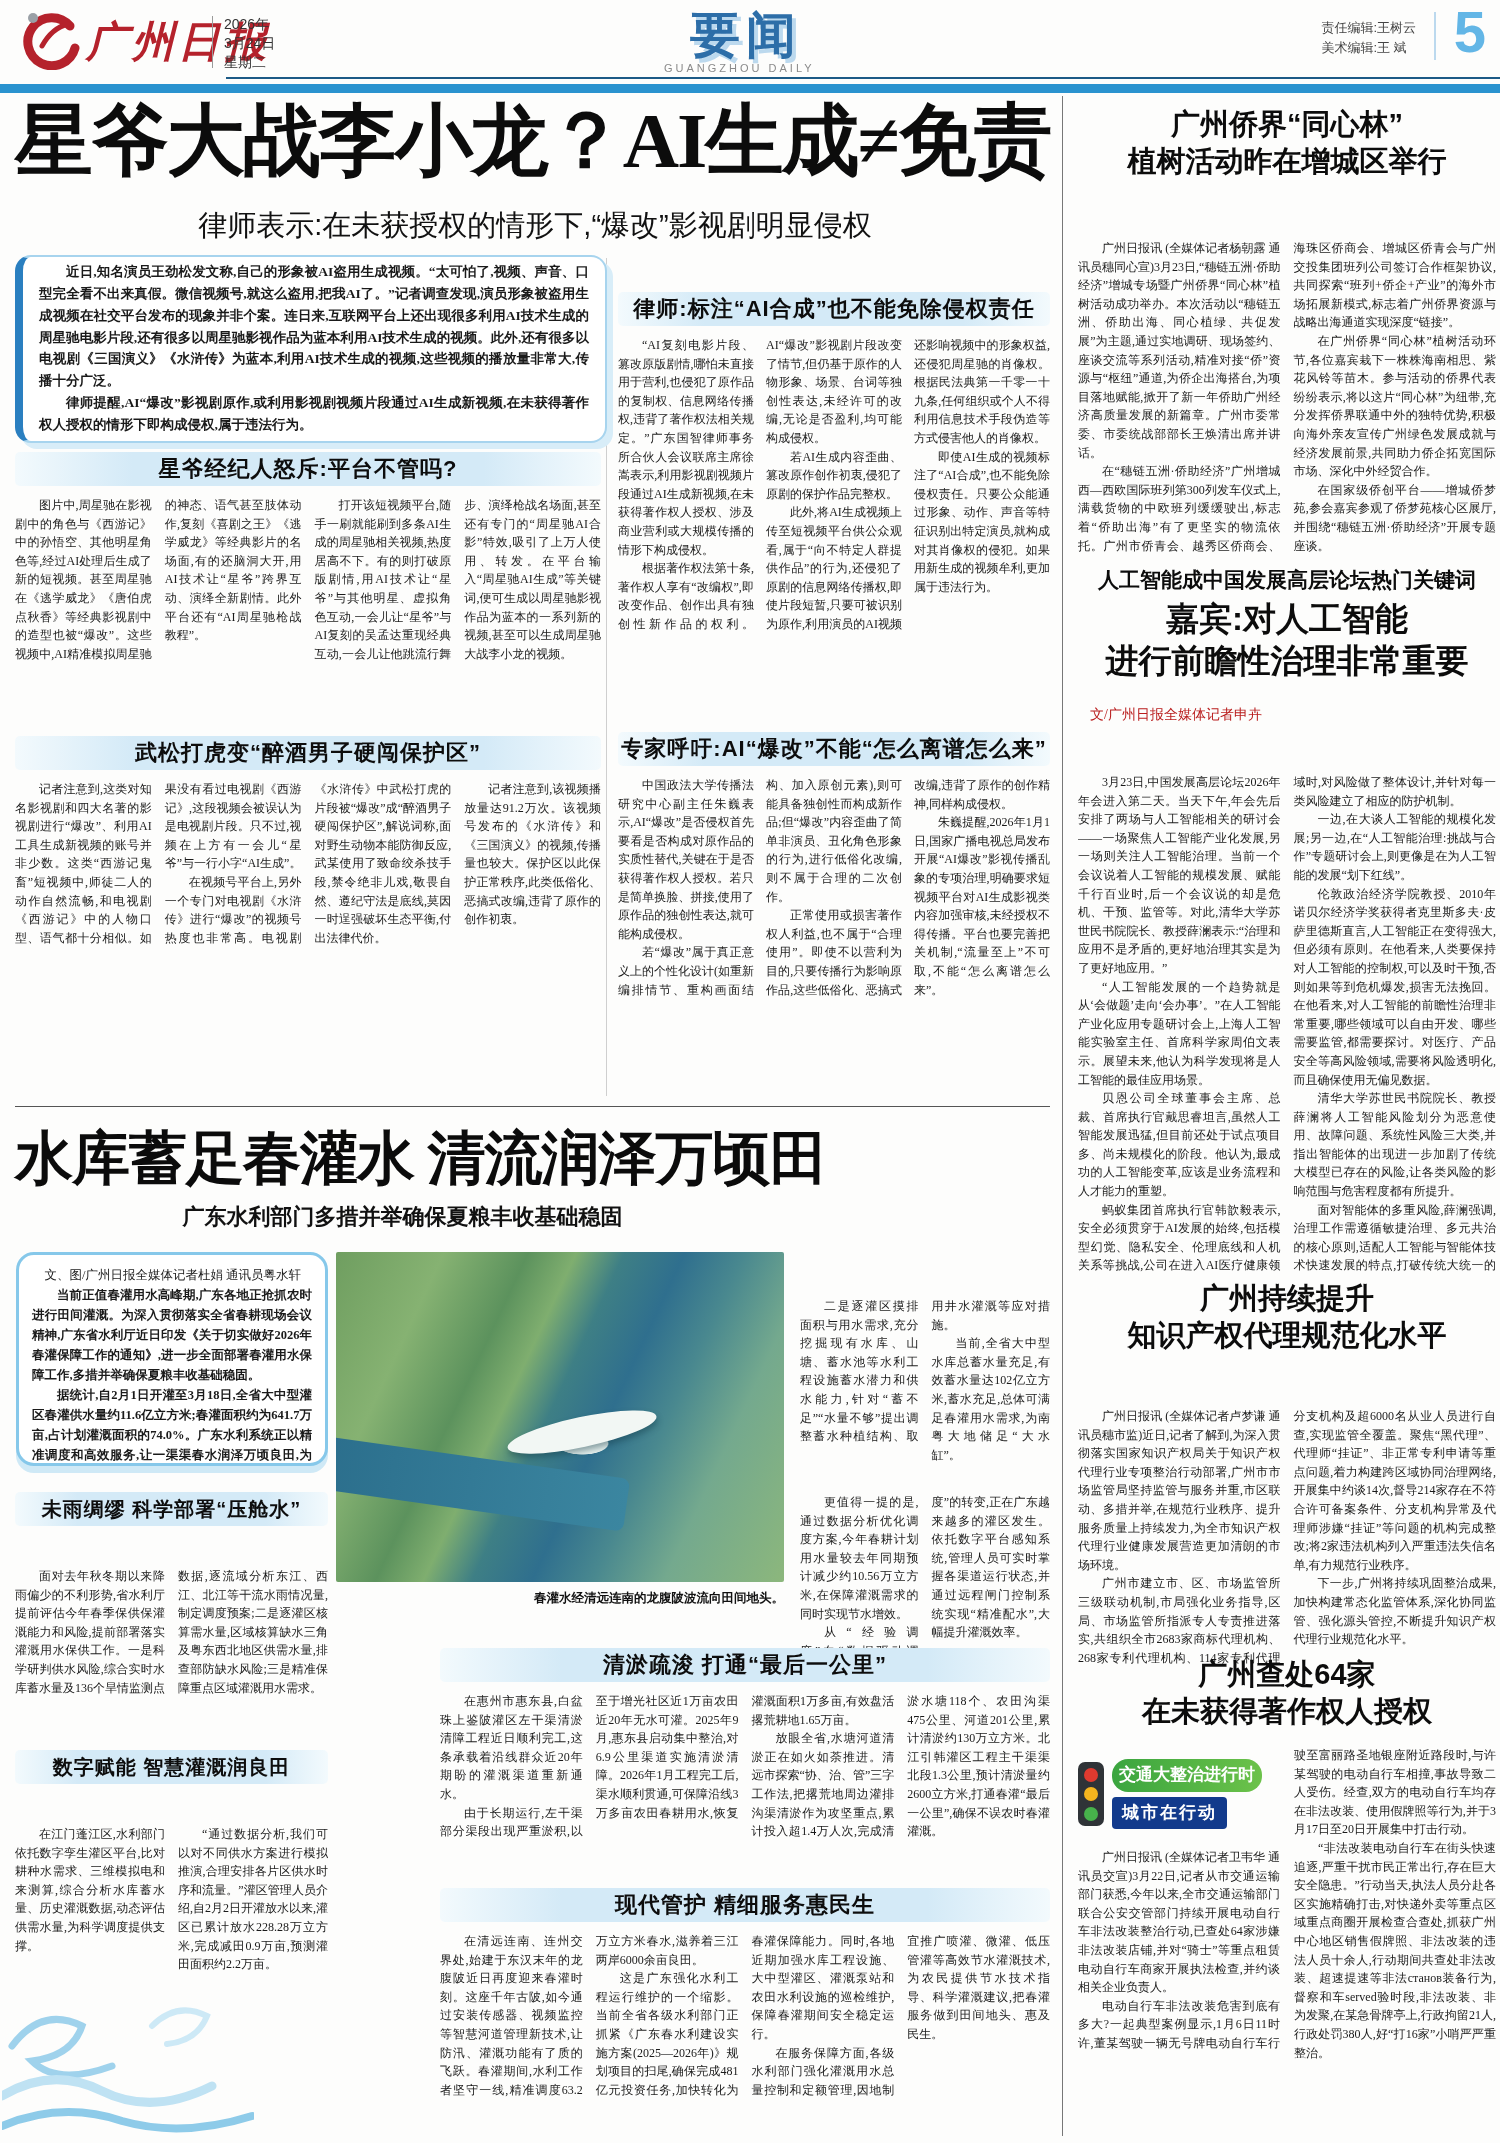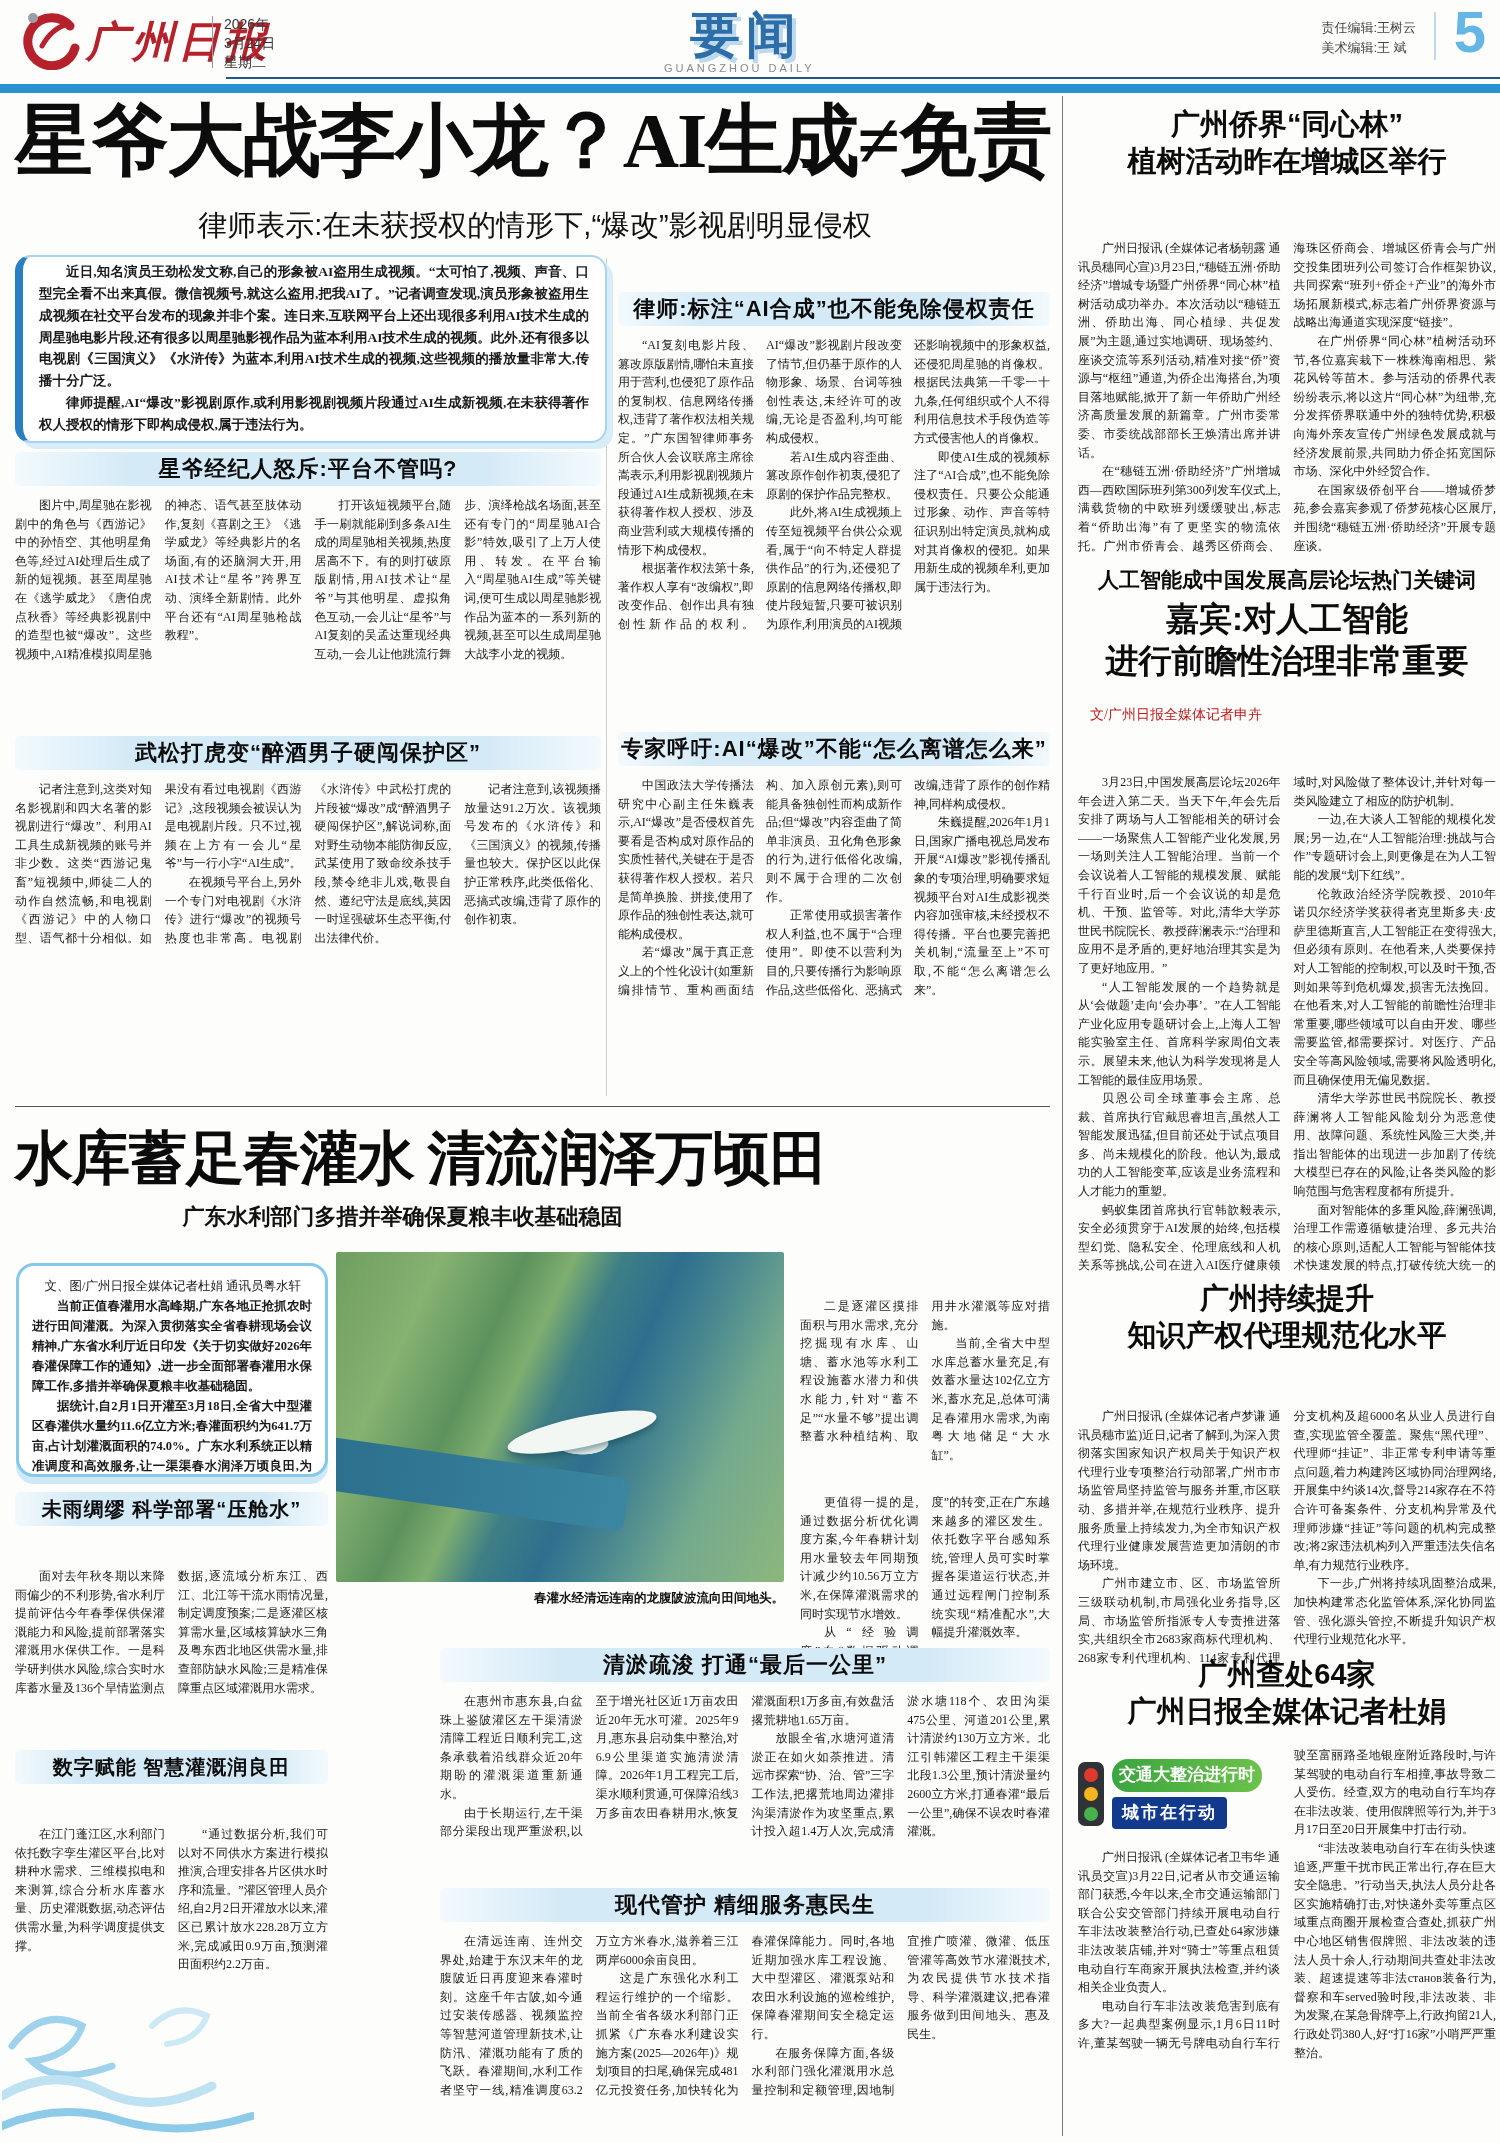--- a/index.html
+++ b/index.html
@@ -53,21 +53,21 @@
   #sec-expert{left:618px;top:732px;width:432px;}
   #sec-expert .body{height:318px;}
   
   #water-headline{left:15px;top:1120px;width:775px;text-align:center;
     font-family:"Liberation Serif",serif;font-weight:900;font-size:58px;letter-spacing:-1px;
     color:#0b0b0b;white-space:nowrap;}
   #water-deck{left:15px;top:1202px;width:775px;text-align:center;font-size:22px;font-weight:700;color:#111;}
   #water-intro{left:16px;top:1252px;width:312px;height:214px;border:3px solid #86c8ea;border-radius:18px;
     box-shadow:0 7px 0 #cfe9f6;background:#fff;padding:10px 13px;box-sizing:border-box;
     font-family:"Liberation Serif",serif;font-size:12.5px;font-weight:700;line-height:1.6;
-    text-align:justify;overflow:hidden;margin-top:11px;}
+    text-align:justify;overflow:hidden;}
   #water-intro p{margin:0;text-indent:2em;}
   #water-intro .byline{text-indent:1em;font-weight:400;}
   #photo{left:336px;top:1252px;width:448px;height:330px;border-radius:2px;overflow:hidden;
     background:
       radial-gradient(140px 60px at 55% 58%, #e8f2ef 0 18%, transparent 19%),
       linear-gradient(115deg,#6f9e60 0%,#86b272 18%,#5c925d 32%,#7fae6f 40%,
                       #3e7f85 48%,#2f6f8e 58%,#49888f 68%,#74a98e 80%,#8cb77c 100%);}
   #photo .weir{position:absolute;left:38%;top:50%;width:34%;height:9%;background:#f2f7f4;
     border-radius:50%;transform:rotate(-12deg);box-shadow:0 4px 6px rgba(20,60,70,.45);}
   #photo .canal{position:absolute;left:-5%;top:62%;width:70%;height:16%;background:linear-gradient(90deg,#2b6e8c,#3b86a0);
@@ -303,21 +303,21 @@
   <div>知识产权代理规范化水平</div>
 </div>
 <div class="abs plain-body cols2" id="artC-body">
     <p>广州日报讯 (全媒体记者卢梦谦 通讯员穗市监)近日,记者了解到,为深入贯彻落实国家知识产权局关于知识产权代理行业专项整治行动部署,广州市市场监管局坚持监管与服务并重,市区联动、多措并举,在规范行业秩序、提升服务质量上持续发力,为全市知识产权代理行业健康发展营造更加清朗的市场环境。</p>
     <p>广州市建立市、区、市场监管所三级联动机制,市局强化业务指导,区局、市场监管所指派专人专责推进落实,共组织全市2683家商标代理机构、268家专利代理机构、114家专利代理分支机构及超6000名从业人员进行自查,实现监管全覆盖。聚焦“黑代理”、代理师“挂证”、非正常专利申请等重点问题,着力构建跨区域协同治理网络,开展集中约谈14次,督导214家存在不符合许可备案条件、分支机构异常及代理师涉嫌“挂证”等问题的机构完成整改;将2家违法机构列入严重违法失信名单,有力规范行业秩序。</p>
     <p>下一步,广州将持续巩固整治成果,加快构建常态化监管体系,深化协同监管、强化源头管控,不断提升知识产权代理行业规范化水平。</p>
   </div>
 
 <div class="abs rc-headline" id="artD-headline">
   <div>广州查处64家</div>
-  <div>广州日报全媒体记者杜娟</div>
+  <div>在未获得著作权人授权</div>
 </div>
 <div class="abs" id="artD-container">
   <div id="traffic-badge">
     <div id="traffic-light">
       <i class="tl-red"></i>
         <i class="tl-y"></i>
         <i class="tl-green"></i>
     </div>
     <div id="badge-lines">
       <div id="badge-line1">交通大整治进行时</div>

